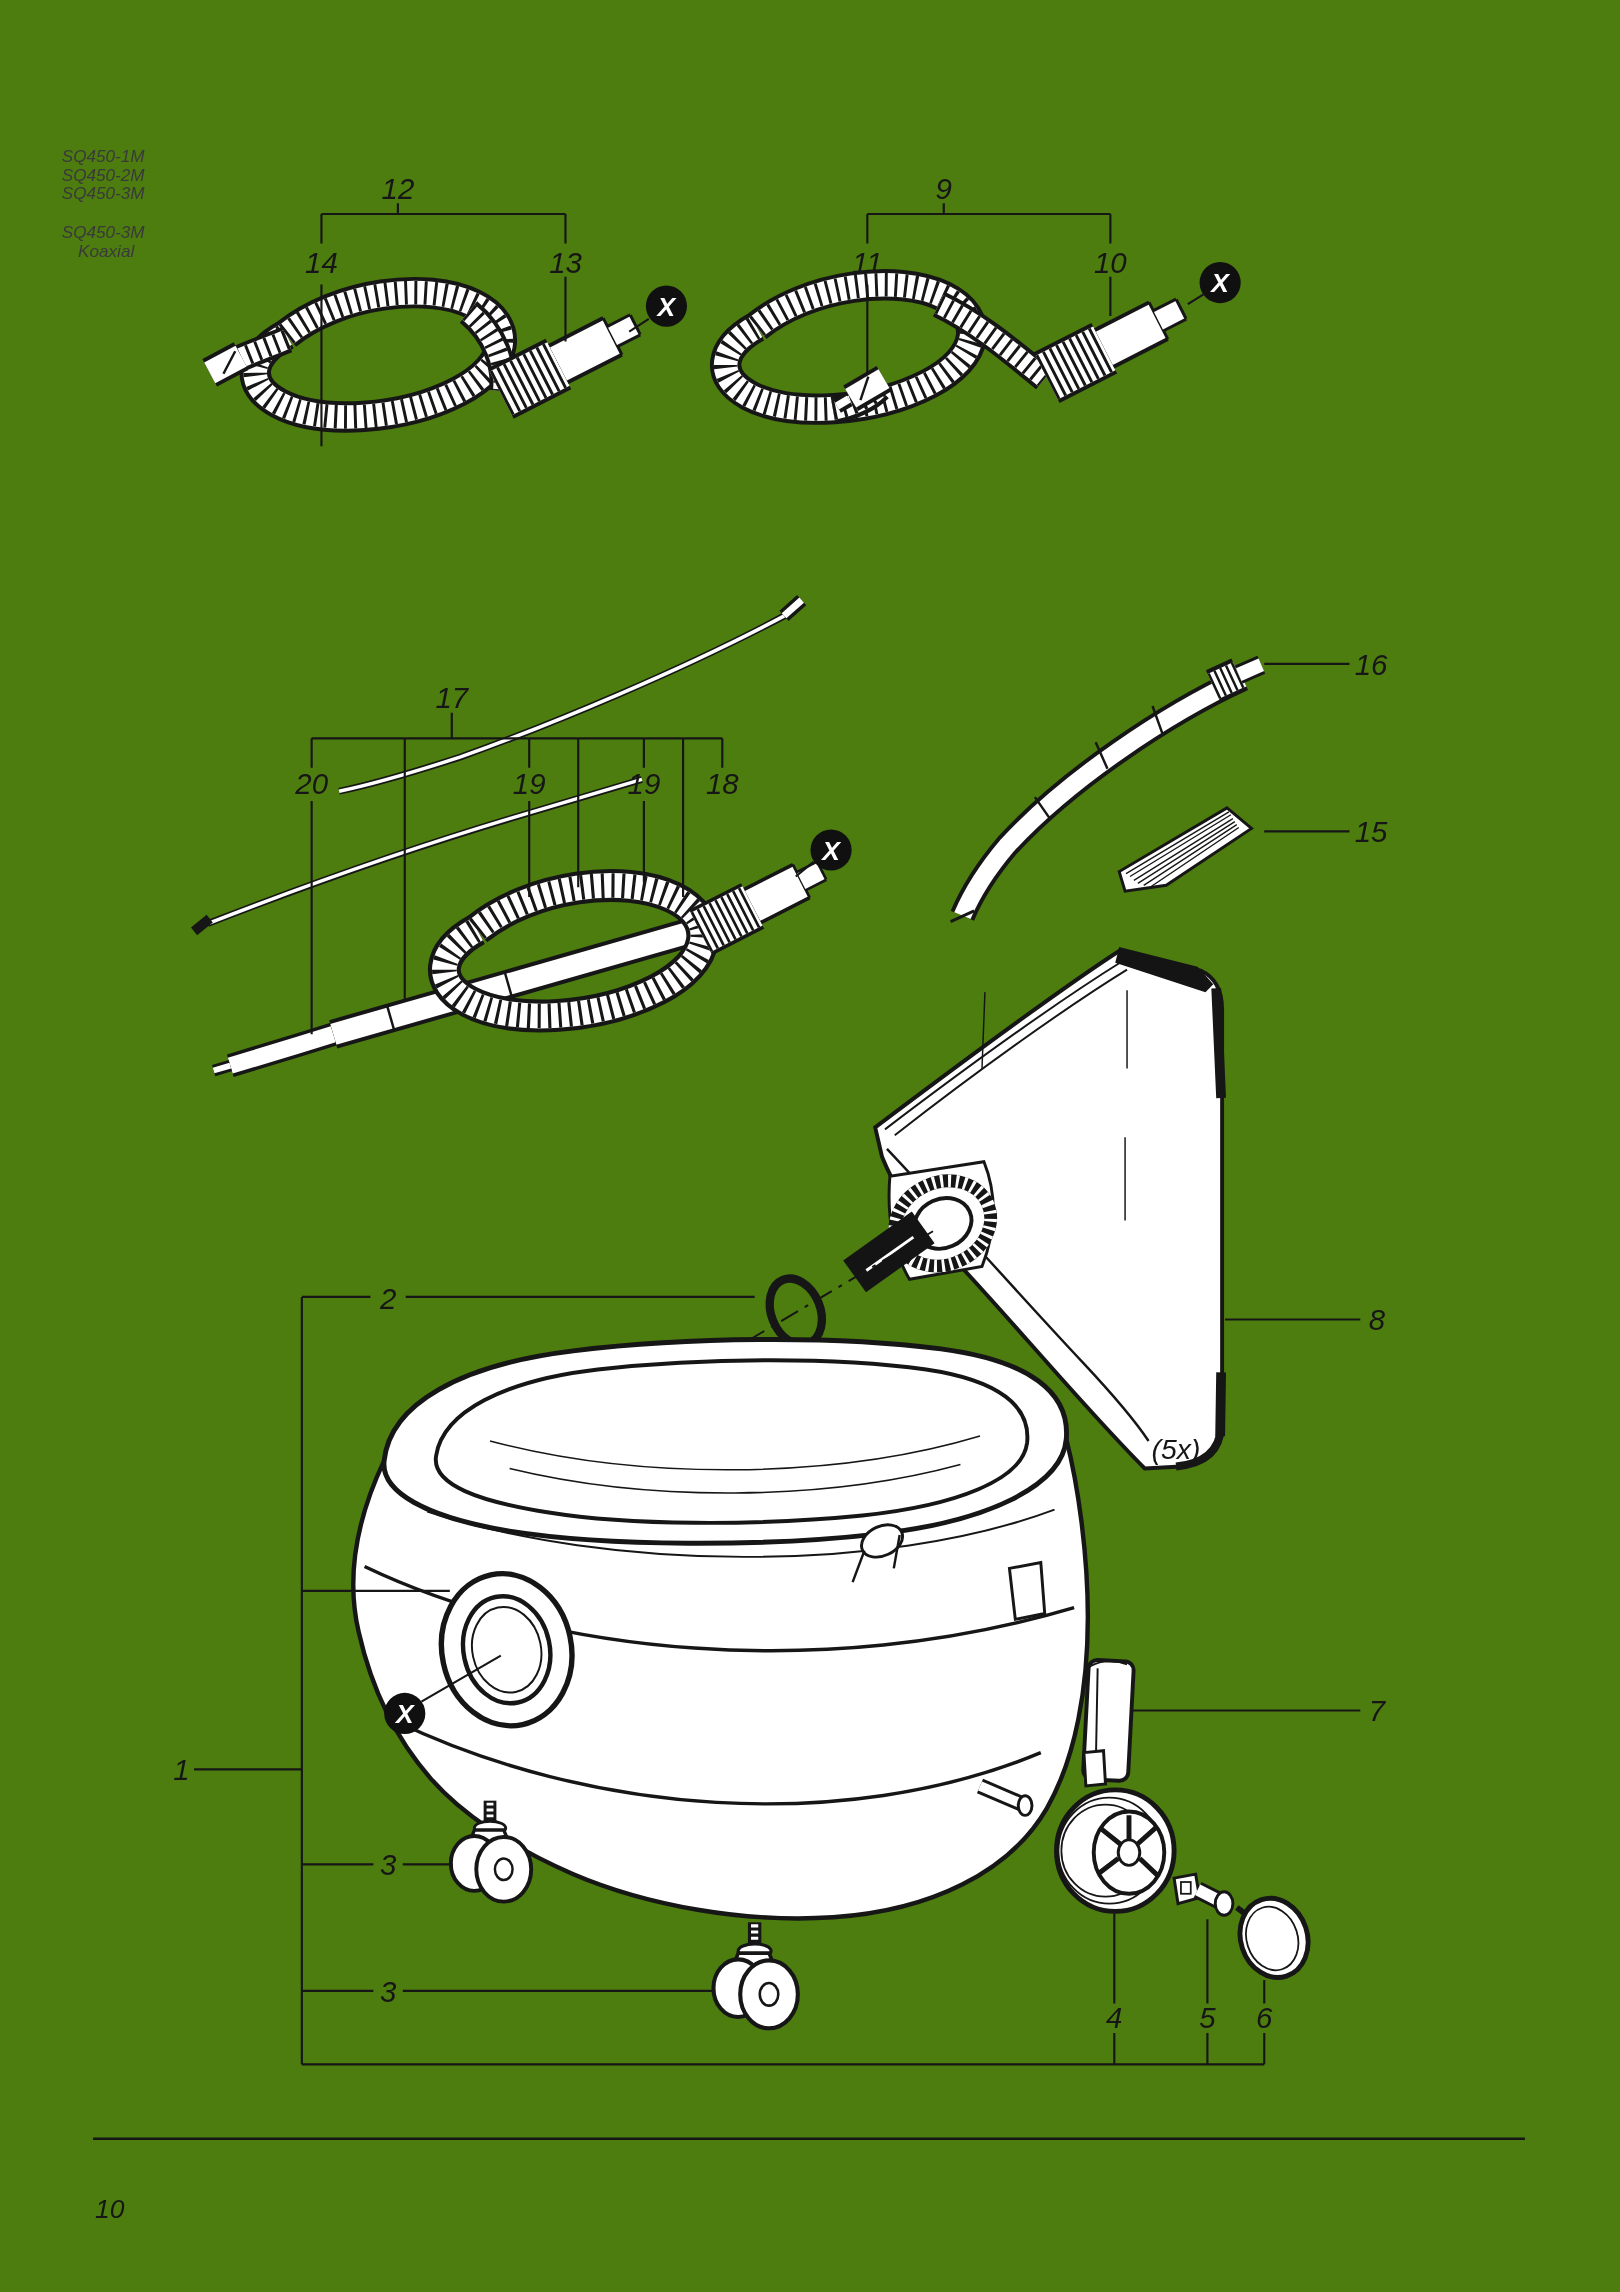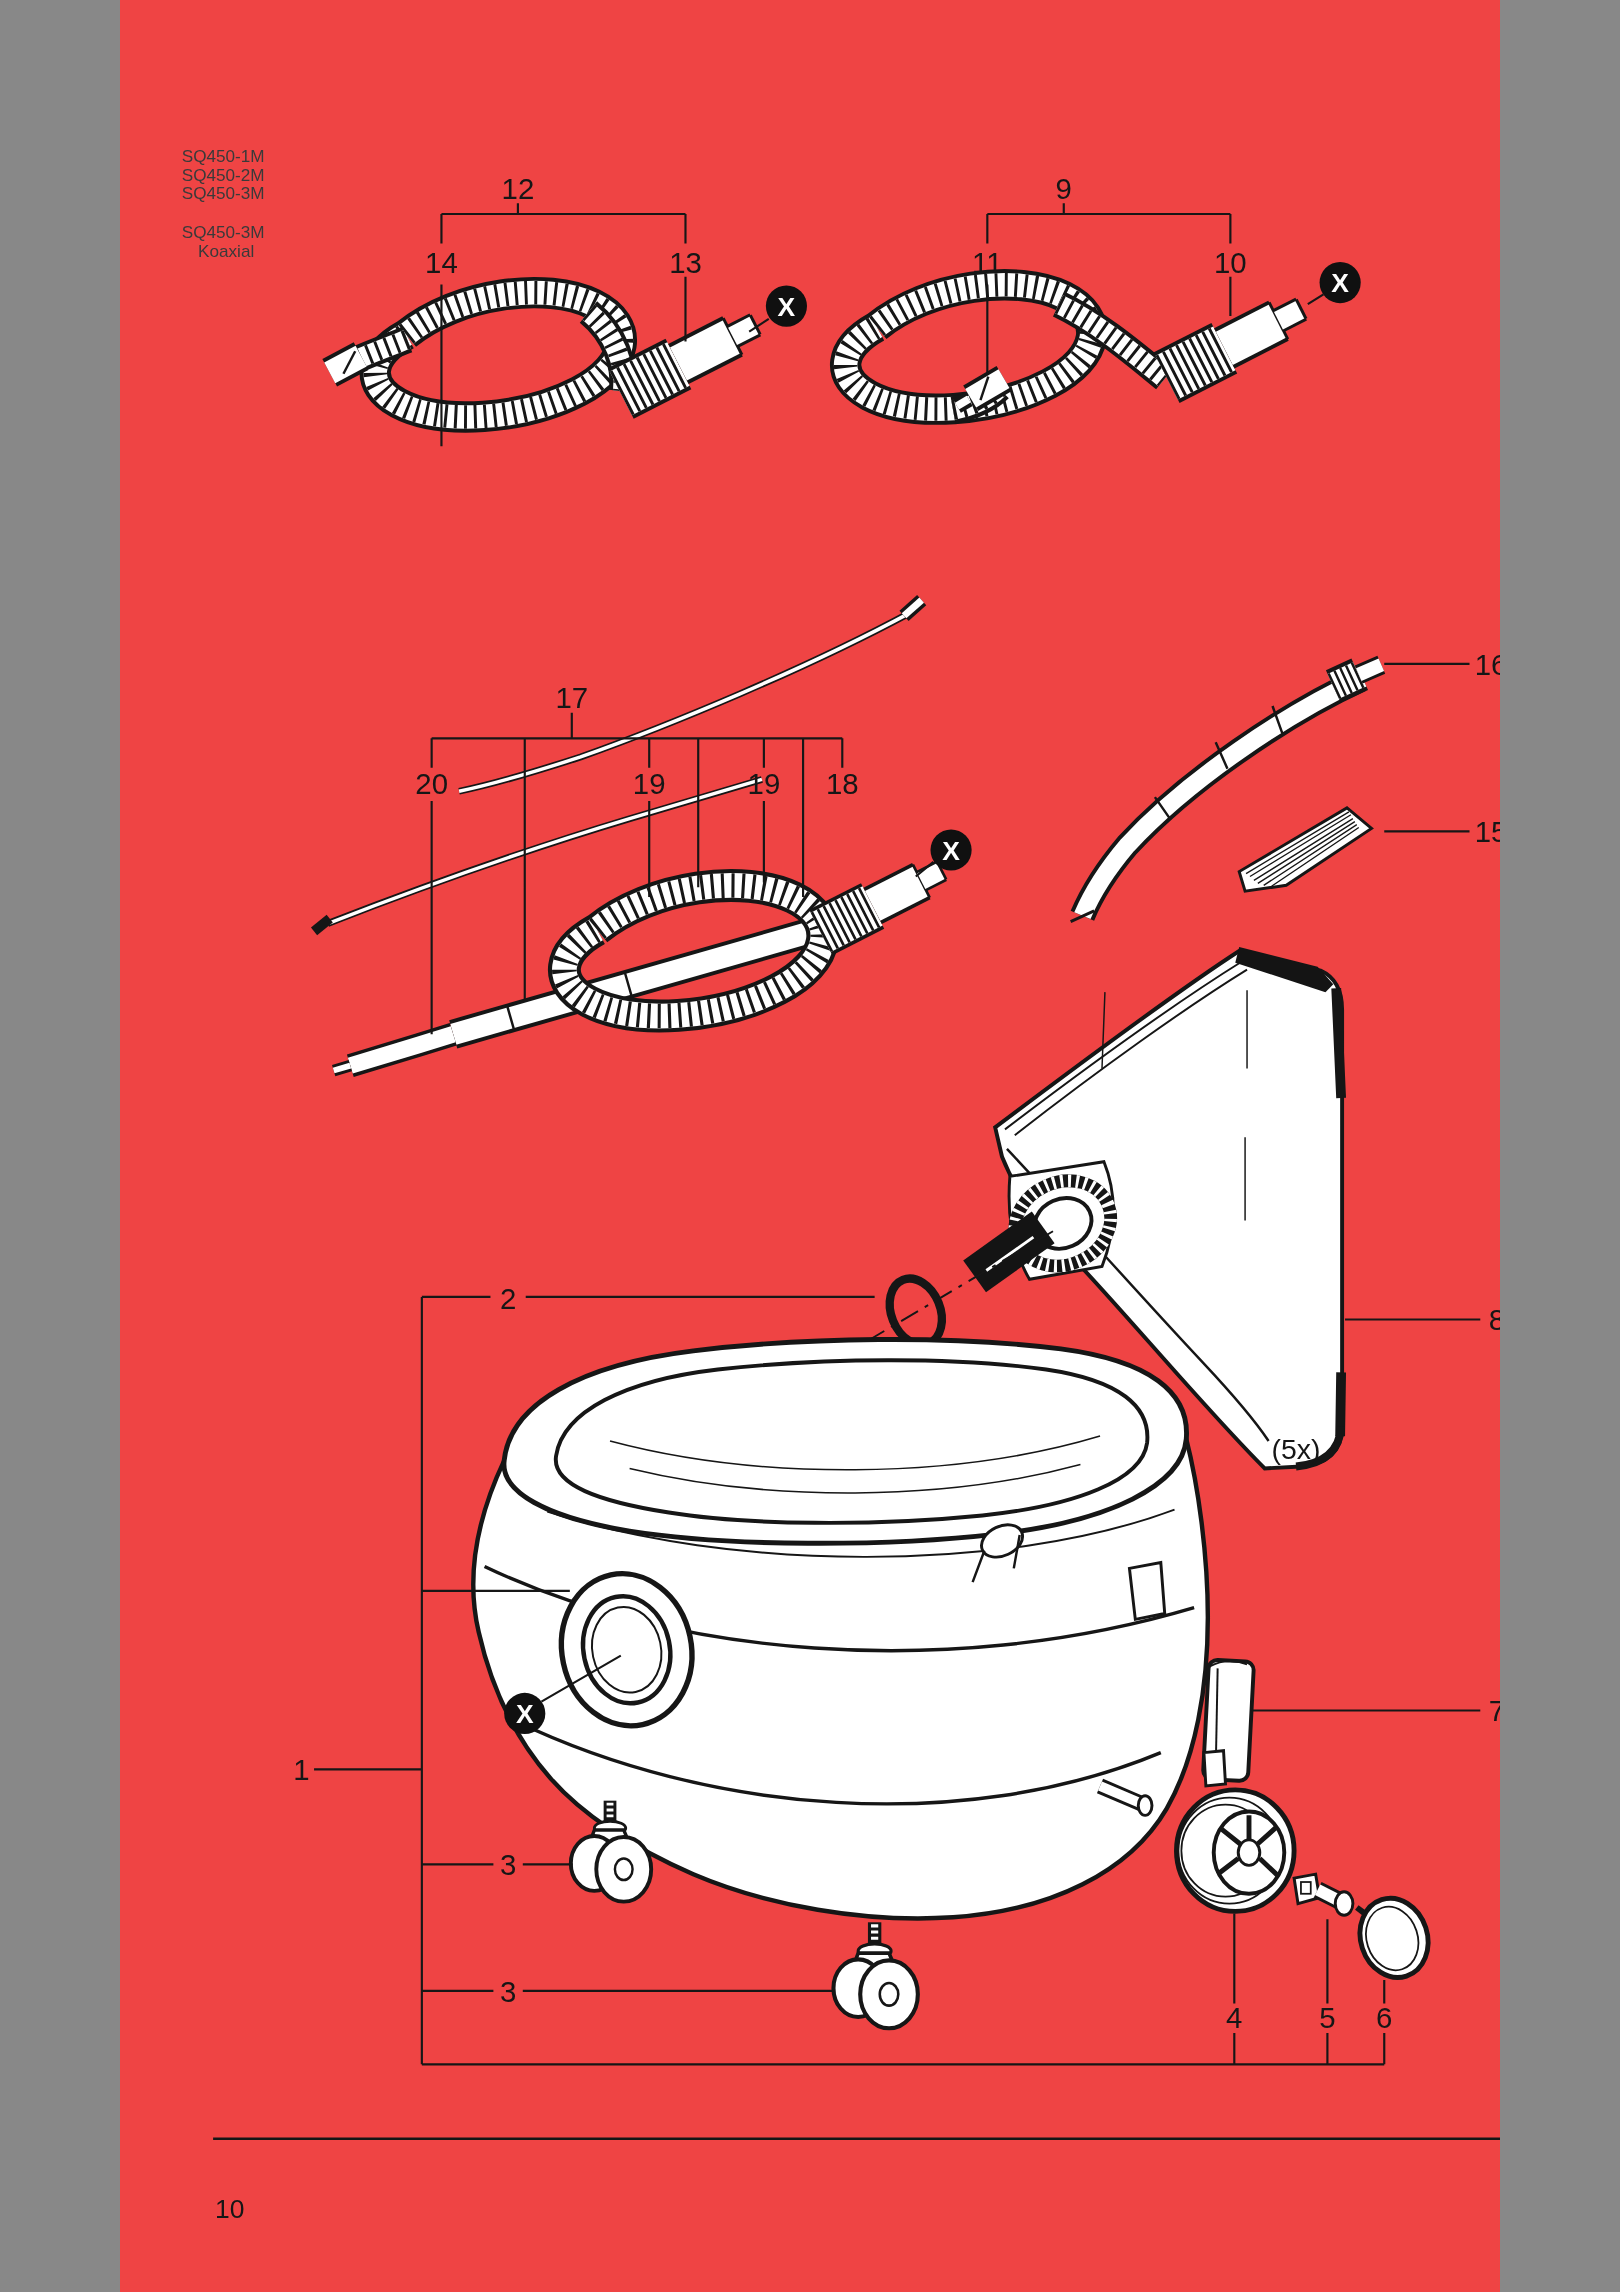--- a/index.html
+++ b/index.html
@@ -1,17 +1,17 @@
 <!DOCTYPE html>
 <html><head>
 <meta charset="utf-8">
 <style>
   html,body{margin:0;padding:0;background:#888;}
-  .page{position:relative;width:1380px;height:2293px;background:#ef4444;margin:0 auto;overflow:hidden;
-        font-family:"Liberation Sans",sans-serif;}
+  .page{position:relative;width:1620px;height:2293px;background:#4d7c0f;margin:0 auto;overflow:hidden;
+        font-family:"Liberation Sans",sans-serif;font-style:italic;}
   svg{position:absolute;left:0;top:0;}
   text{font-family:"Liberation Sans",sans-serif;fill:#161616;}
   .lbl{font-size:30px;text-anchor:middle;}
   .hdr{font-size:17.5px;fill:#3a3a3a;}
   .pageno{font-size:27px;}
   .note{font-size:29px;text-anchor:middle;}
   .s{fill:none;stroke:#161616;}
   .f{fill:#ffffff;stroke:#161616;}
   .w{fill:none;stroke:#ffffff;}
   .xb circle{fill:#101010;}

